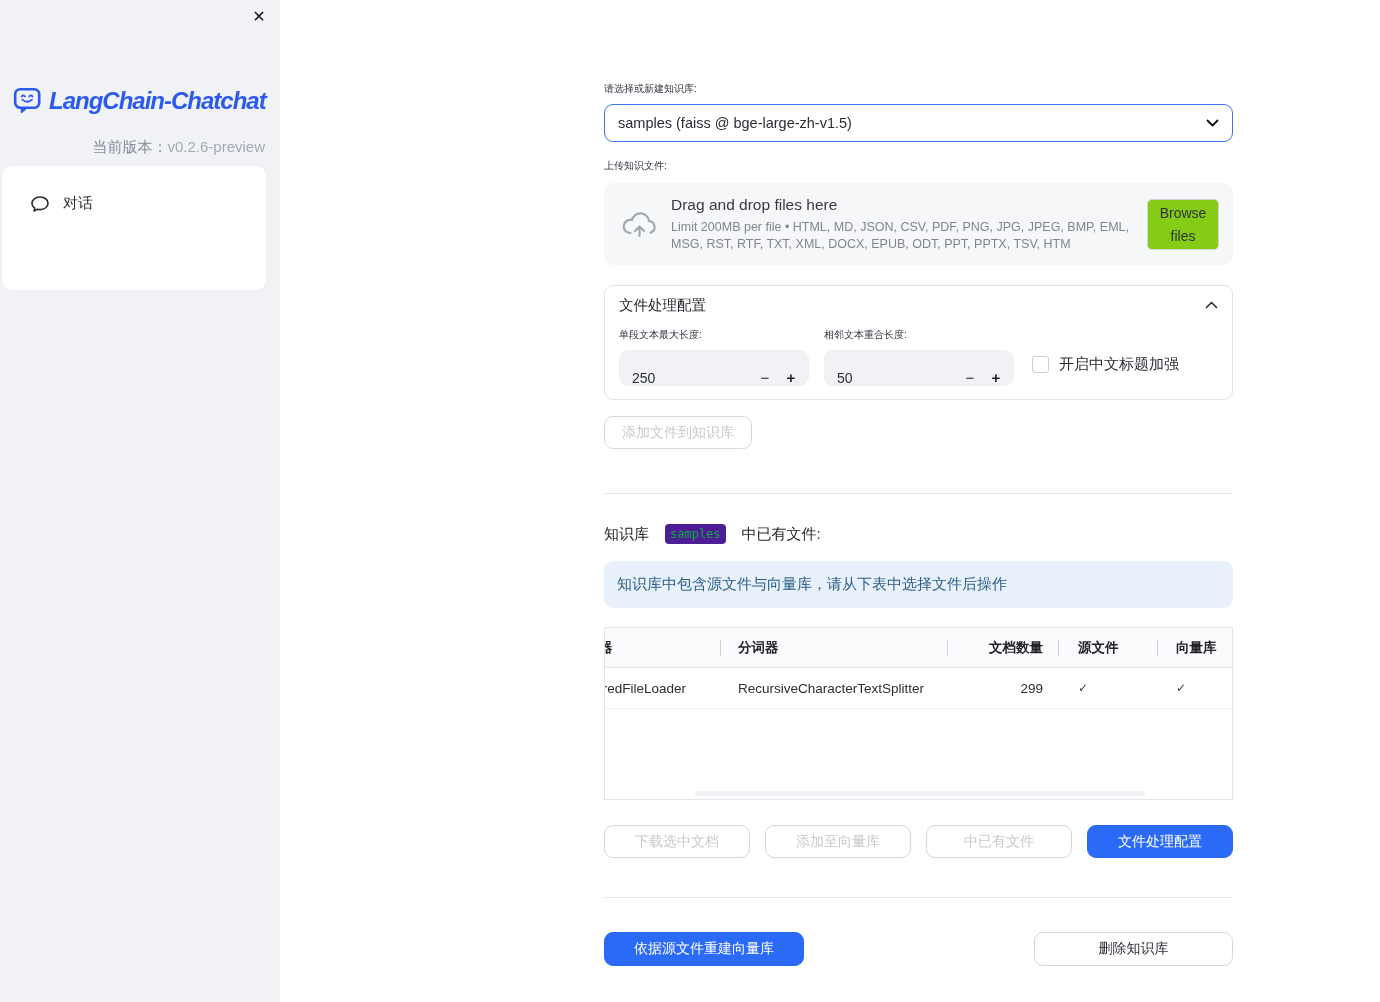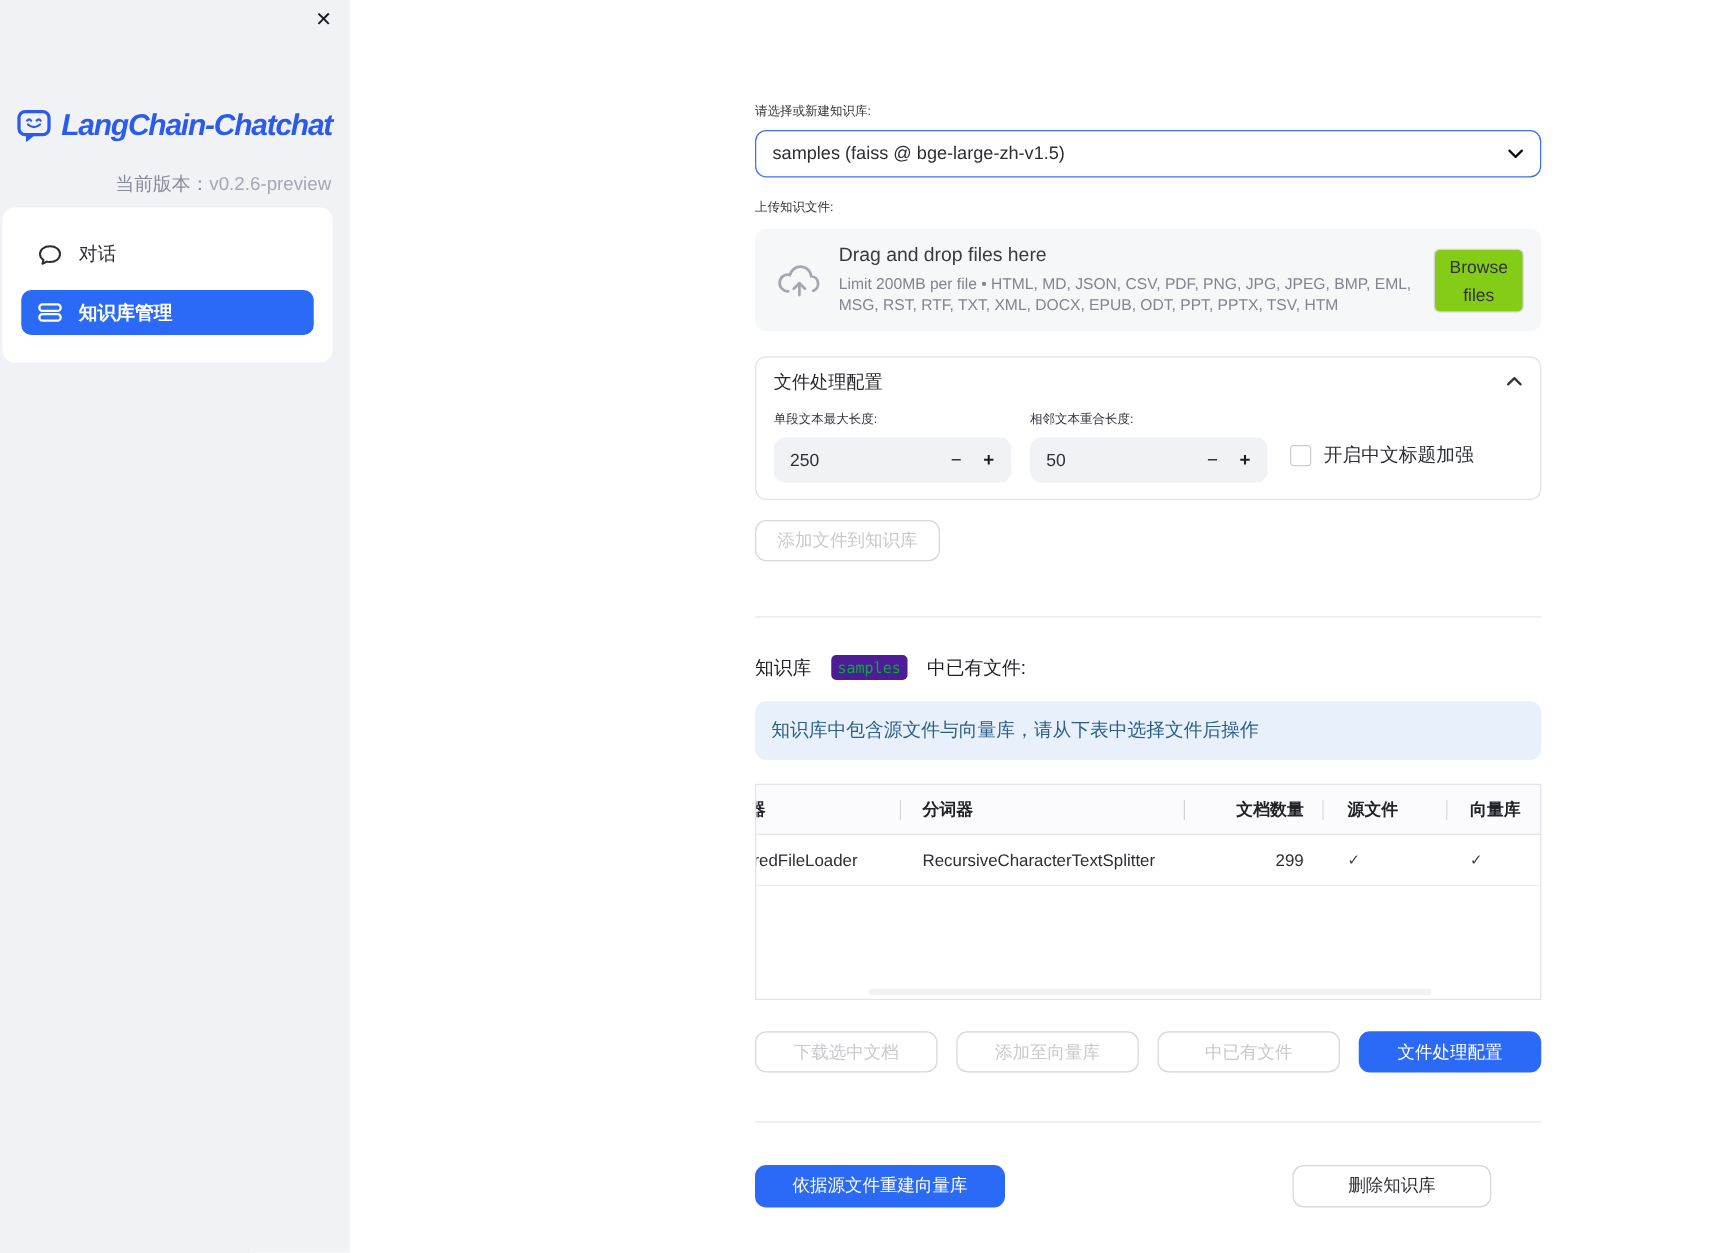--- a/index.html
+++ b/index.html
@@ -36,21 +36,21 @@
   .dz-text { margin-left:13px; width:472px; }
   .dz-title { font-size:15.5px; color:#383a40; margin-bottom:5px; }
   .dz-limit { font-size:12.5px; color:#82858f; line-height:16.5px; }
   .browse-btn { position:absolute; right:14px; top:16px; width:72px; height:51px; background:#84cc16; border:1px solid #d4d5d9; border-radius:5px; font-size:14px; color:#303239; display:flex; align-items:center; justify-content:center; text-align:center; line-height:1.6; cursor:pointer; padding:0 8px; }
 
   .expander { top:285px; left:0; width:629px; height:115px; border:1px solid #e1e3e8; border-radius:9px; background:#fff; }
   .exp-header { height:38px; display:flex; align-items:center; justify-content:space-between; padding:0 14px; cursor:pointer; }
   .exp-title { font-size:14.5px; color:#25272d; }
   .exp-label1 { position:absolute; left:14px; top:42px; }
   .exp-label2 { position:absolute; left:219px; top:42px; }
-  .numinput { position:absolute; top:64px; width:190px; height:36px; background:#f0f2f6; border-radius:9px; display:flex; align-items:center; }
+  .numinput { position:absolute; top:64px; width:190px; height:36px; background:#f0f2f6; border-radius:9px; display:flex; align-items:flex-end; }
   .numinput.first { left:14px; } .numinput.second { left:219px; }
   .num-value { font-size:14px; color:#2c2e34; padding-left:13px; flex:1; }
   .step-btn { width:26px; text-align:center; font-size:15px; color:#1c1d22; cursor:pointer; user-select:none; }
   .step-btn.plus { margin-right:5px; font-weight:bold; }
   .checkbox-row { position:absolute; left:427px; top:69px; display:flex; align-items:center; gap:10px; }
   .checkbox { width:17px; height:17px; border:1.6px solid #cdced4; border-radius:3px; background:#fff; cursor:pointer; }
   .cb-label { font-size:15px; color:#2b2d33; }
 
   .btn { border-radius:9px; font-size:14px; display:inline-flex; align-items:center; justify-content:center; cursor:pointer; background:#fff; border:1px solid #d7d8dc; color:#303239; }
   .btn.disabled { color:#c7c9cd; cursor:default; }
@@ -79,21 +79,21 @@
   .t-check { font-size:12px; color:#3c3d42; }
   .hscroll { position:absolute; bottom:3px; left:90px; width:450px; height:5px; background:#f1f2f5; border-radius:3px; }
 
   .actions .btn { position:absolute; top:0; width:146px; height:33px; }
   .actions { top:825px; left:0; width:629px; height:33px;border-radius:13px; }
   .ab1 { left:0; } .ab2 { left:161px; } .ab3 { left:322px; } .ab4 { left:483px; }
 
   .bottom-actions { top:932px; left:0; width:629px; height:34px; }
   .bottom-actions .btn { position:absolute; top:0; height:34px; }
   .rebuild-btn { left:0; width:200px; }
-  .delete-kb-btn { left:430px; width:159px; }
+  .delete-kb-btn { left:430px; width:199px; }
 
   svg { display:block; }
 </style>
 </head>
 <body>
 
 <div class="sidebar">
   <div class="close-btn">✕</div>
 
   <div class="logo">
@@ -112,27 +112,20 @@
   <div class="version">
     <span class="vlabel">当前版本：</span><span class="vvalue">v0.2.6-preview</span>
   </div>
 
   <div class="menu-card">
     <div class="menu-item">
       <svg width="20" height="20" viewBox="0 0 20 20">
         <path d="M10 3 C5.3 3 2 5.8 2 9.2 c0 1.9 1 3.6 2.7 4.7 L4 17 l3.4-1.7 c0.8 0.2 1.7 0.3 2.6 0.3 c4.7 0 8-2.8 8-6.4 S14.7 3 10 3 Z" fill="none" stroke="#2a2c33" stroke-width="1.6" stroke-linejoin="round"></path>
       </svg>
       <span>对话</span>
-    </div>
-    <div class="menu-item active">
-      <svg width="20" height="20" viewBox="0 0 20 20">
-        <rect x="1.5" y="3.5" width="17" height="5.2" rx="2.4" fill="none" stroke="#ffffff" stroke-width="1.8"></rect>
-        <rect x="1.5" y="11.3" width="17" height="5.2" rx="2.4" fill="none" stroke="#ffffff" stroke-width="1.8"></rect>
-      </svg>
-      <span>知识库管理</span>
     </div>
   </div>
 </div>
 
 <div class="main">
   <div class="content">
 
     <div class="field-label kb-label">请选择或新建知识库:</div>
 
     <div class="selectbox">

